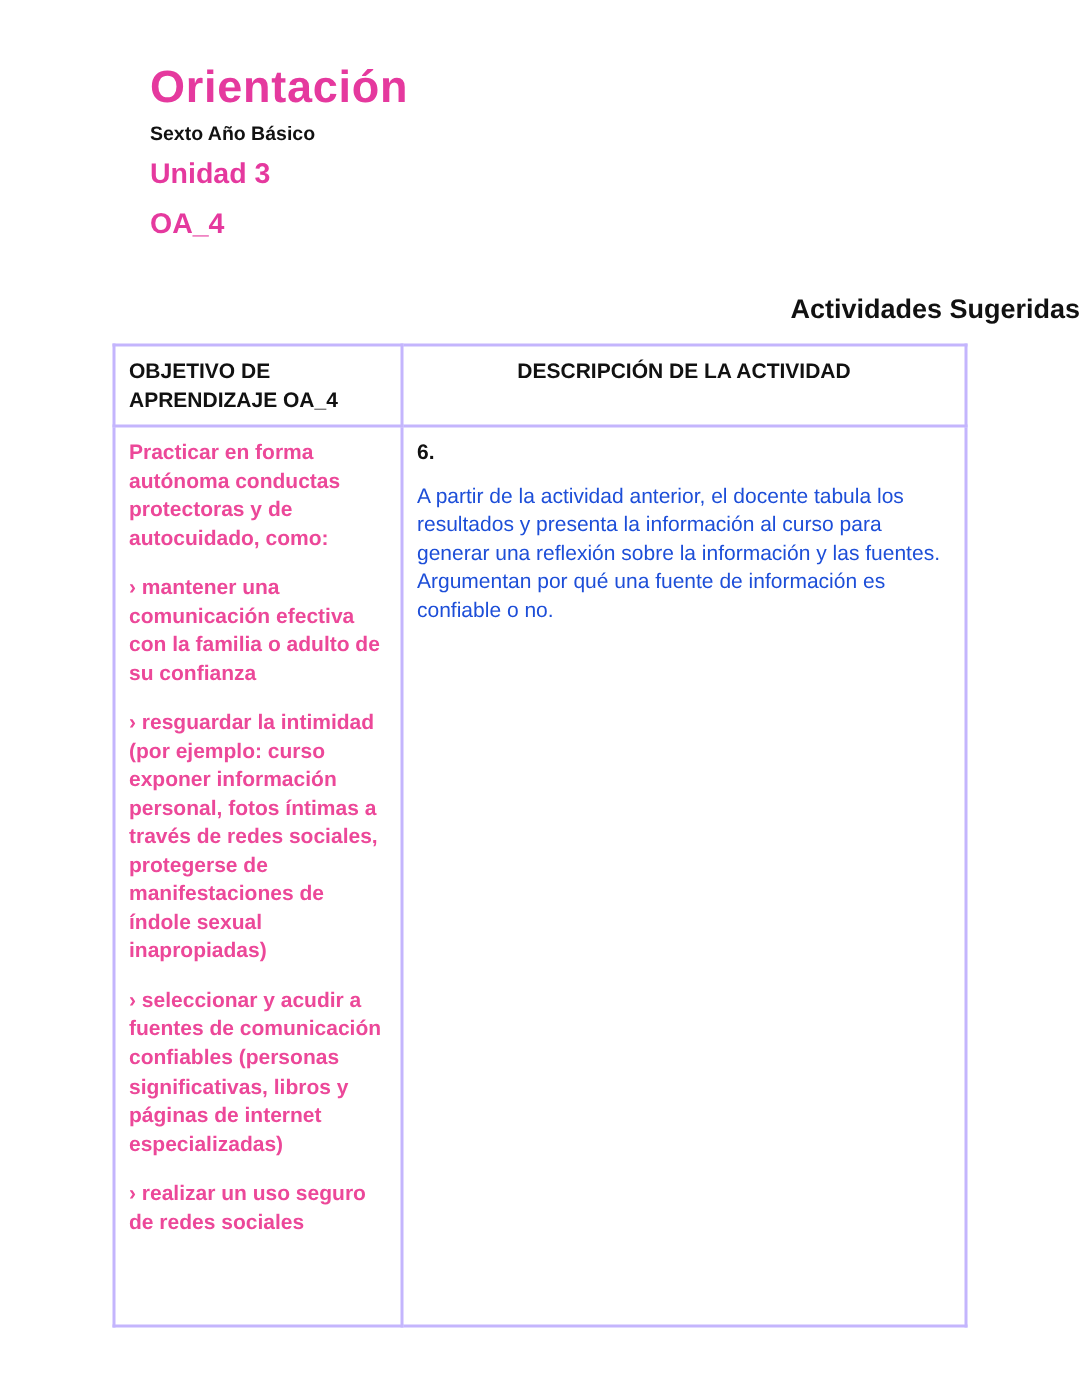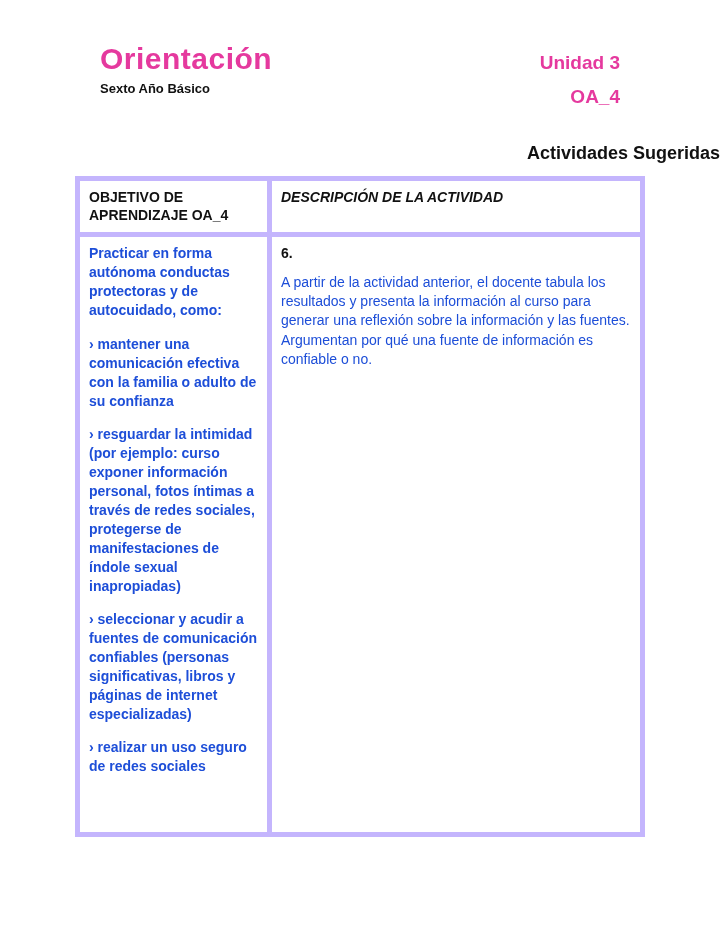--- a/index.html
+++ b/index.html
@@ -13,36 +13,36 @@
     overflow: hidden;
   }
   .page { width: 720px; height: 932px; }
 
   
   .doc-header {
     display: flex;
     justify-content: space-between;
     align-items: flex-start;
     padding: 42px 100px 0 100px;
+    flex-direction: column;
   }
   .doc-title {
     color: #e5399e;
     font-size: 30px;
     font-weight: bold;
     line-height: 1.15;
     letter-spacing: 0.5px;
   }
   .doc-subtitle {
     color: #111;
     font-size: 13px;
     font-weight: bold;
     margin-top: 4px;
   }
   .header-right {
-    text-align: right;
     padding-top: 10px;
   }
   .unit-label, .oa-label {
     color: #e5399e;
     font-size: 19px;
     font-weight: bold;
     line-height: 1.2;
   }
   .oa-label { margin-top: 11px; }
 
@@ -58,39 +58,39 @@
 
   
   .activity-table {
     width: 570px;
     margin: 0 auto;
     border-collapse: collapse;
     table-layout: fixed;
   }
   .activity-table th,
   .activity-table td {
-    border: 5px solid #c4b5fd;
+    border: 2px solid #c4b5fd;
     vertical-align: top;
     padding: 7px 9px;
     font-size: 14px;
   }
   .col-objective { width: 192px; }
   .activity-table th {
     font-weight: bold;
     color: #111;
     line-height: 1.35;
   }
   th.col-objective { text-align: left; }
-  th.col-description { text-align: left; font-style: italic; }
+  th.col-description { text-align: center; }
 
   .objective-cell {
     height: 600px;
     font-weight: bold;
     line-height: 1.36;
-    color: #1d4ed8;
+    color: #ec4899;
   }
   .obj-text { margin-bottom: 14px; }
 
   .description-cell { line-height: 1.36; color: #222; }
   .activity-number {
     font-weight: bold;
     color: #111;
     margin-bottom: 10px;
   }
   .activity-text { color: #1d4ed8; }

